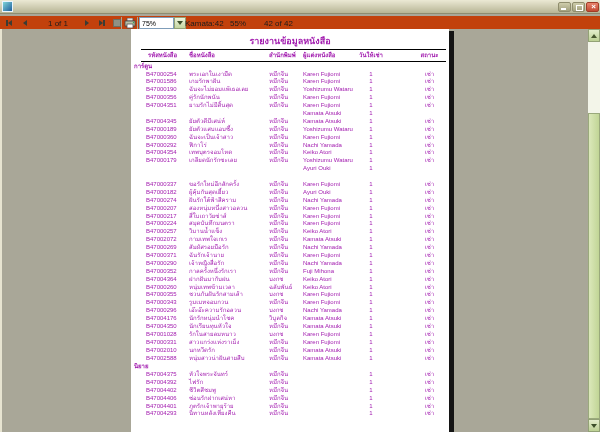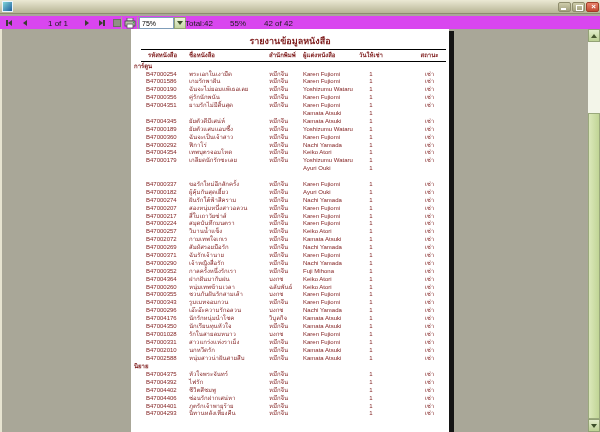--- a/index.html
+++ b/index.html
@@ -17,41 +17,41 @@
     border-radius:2px;background:linear-gradient(#cfcdab,#a3a17e);
     position:relative;box-sizing:border-box;}
   .win-btn.close{background:linear-gradient(#e7836c,#c34a32);border-color:#a03c27;}
   .g-min{position:absolute;left:2px;bottom:1px;width:5px;height:2px;background:#fff;}
   .g-max{position:absolute;left:3px;top:2px;width:5px;height:4px;border:1px solid #fff;}
   .g-x{position:absolute;left:0;top:-1px;width:13px;text-align:center;
     color:#fff;font-size:8px;font-weight:bold;line-height:10px;}
 
   
   .toolbar{position:absolute;top:16px;left:0;right:0;height:15px;
-    background:#d946ef;border-bottom:1px solid #a16207;}
+    background:#c2410c;border-bottom:1px solid #a16207;}
   .tbtn{position:absolute;top:1px;width:13px;height:12px;display:flex;
     align-items:center;justify-content:center;}
   .tri-l{width:0;height:0;border-top:3px solid transparent;border-bottom:3px solid transparent;border-right:4px solid #3c3c34;}
   .tri-r{width:0;height:0;border-top:3px solid transparent;border-bottom:3px solid transparent;border-left:4px solid #3c3c34;}
   .bar{width:2px;height:6px;background:#3c3c34;}
   .stopsq{width:6px;height:6px;background:#8f9184;border:1px solid #6d6f62;}
   .tlabel{position:absolute;top:2px;font-size:8px;color:#1c1c1c;line-height:11px;white-space:nowrap;}
   .sep{position:absolute;top:1px;width:1px;height:12px;background:#a9a692;}
   .zoombox{position:absolute;left:139px;top:1px;width:35px;height:12px;background:#fff;
     border:1px solid #7f9db9;font-size:7px;line-height:11px;padding-left:2px;box-sizing:border-box;}
   .zoomarrow{position:absolute;left:174px;top:1px;width:12px;height:12px;
     background:linear-gradient(#eef4de,#c4d6a0);border:1px solid #93a276;
     box-sizing:border-box;display:flex;align-items:center;justify-content:center;}
   .tri-d{width:0;height:0;border-left:3px solid transparent;border-right:3px solid transparent;border-top:4px solid #3d4f2a;}
   .printer{display:block;}
 
   
   .viewer{position:absolute;top:29px;left:0;right:0;bottom:0;background:#a9a798;
     border-left:2px solid #e7e4d1;}
-  .page{position:absolute;left:129px;top:0px;width:318px;height:403px;background:#ffffff;color:#7f1d1d;}
+  .page{position:absolute;left:129px;top:0px;width:318px;height:403px;background:#ffffff;color:#a21caf;}
   .page-shadow{position:absolute;left:447px;top:2px;width:5px;height:401px;background:#141414;}
 
   .rtitle{text-align:center;font-weight:bold;font-size:9px;padding-top:5px;height:15px;}
   .rtable{margin-left:10px;margin-right:3px;}
   .thead{display:grid;grid-template-columns:48px 80px 34px 56px 24px 63px;
     border-top:1px solid #000;border-bottom:1px solid #000;
     font-size:6px;font-weight:bold;height:11px;line-height:11px;white-space:nowrap;}
   .thead .h-code{padding-left:7px;}
   .h-days,.h-status{text-align:center;}
   .h-status{padding-left:30px;}
@@ -121,21 +121,21 @@
         <rect x="1" y="3" width="10" height="5" fill="#b9c2a8" stroke="#444" stroke-width="0.8"></rect>
         <rect x="3" y="6" width="6" height="4" fill="#fff" stroke="#555" stroke-width="0.8"></rect>
         <circle cx="9.5" cy="4.5" r="0.7" fill="#3a5"></circle>
       </svg>
     </div>
     <div class="sep" style="left:137px"></div>
     <div class="zoombox"><span>75%</span></div>
     <div class="zoomarrow">
         <span class="tri-d"></span>
       </div>
-    <div class="tlabel" style="left:185px">Total:42</div>
+    <div class="tlabel" style="left:185px">Kamata:42</div>
     <div class="tlabel" style="left:230px">55%</div>
     <div class="tlabel" style="left:264px">42 of 42</div>
   </div>
 
   <div class="viewer">
     <div class="page-shadow"></div>
     <div class="page">
       <div class="rtitle">รายงานข้อมูลหนังสือ</div>
       <div class="rtable">
         <div class="thead">

